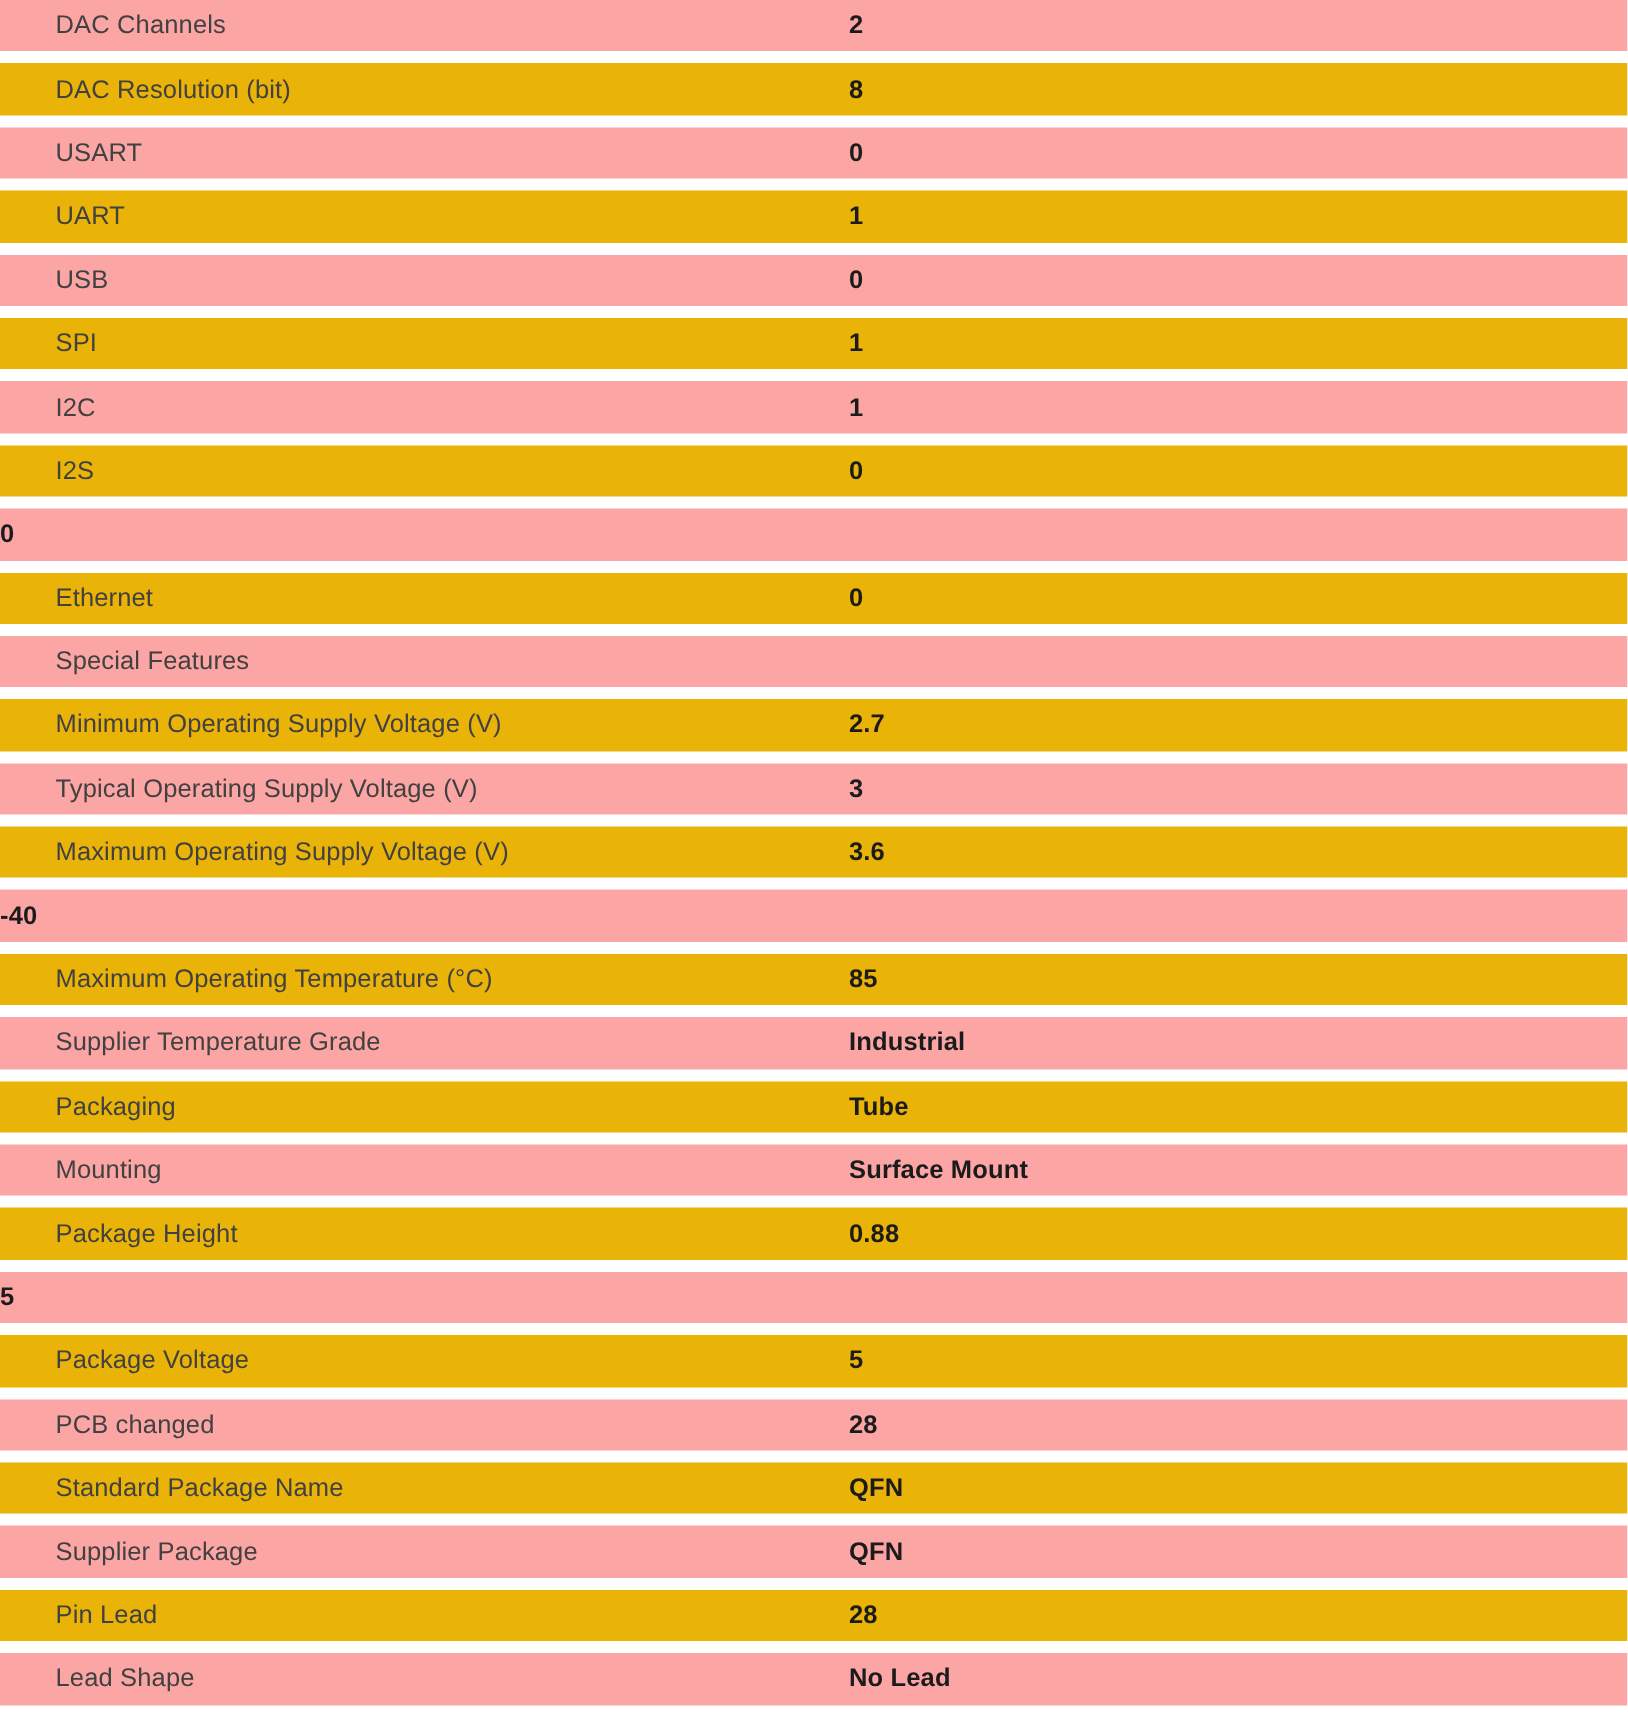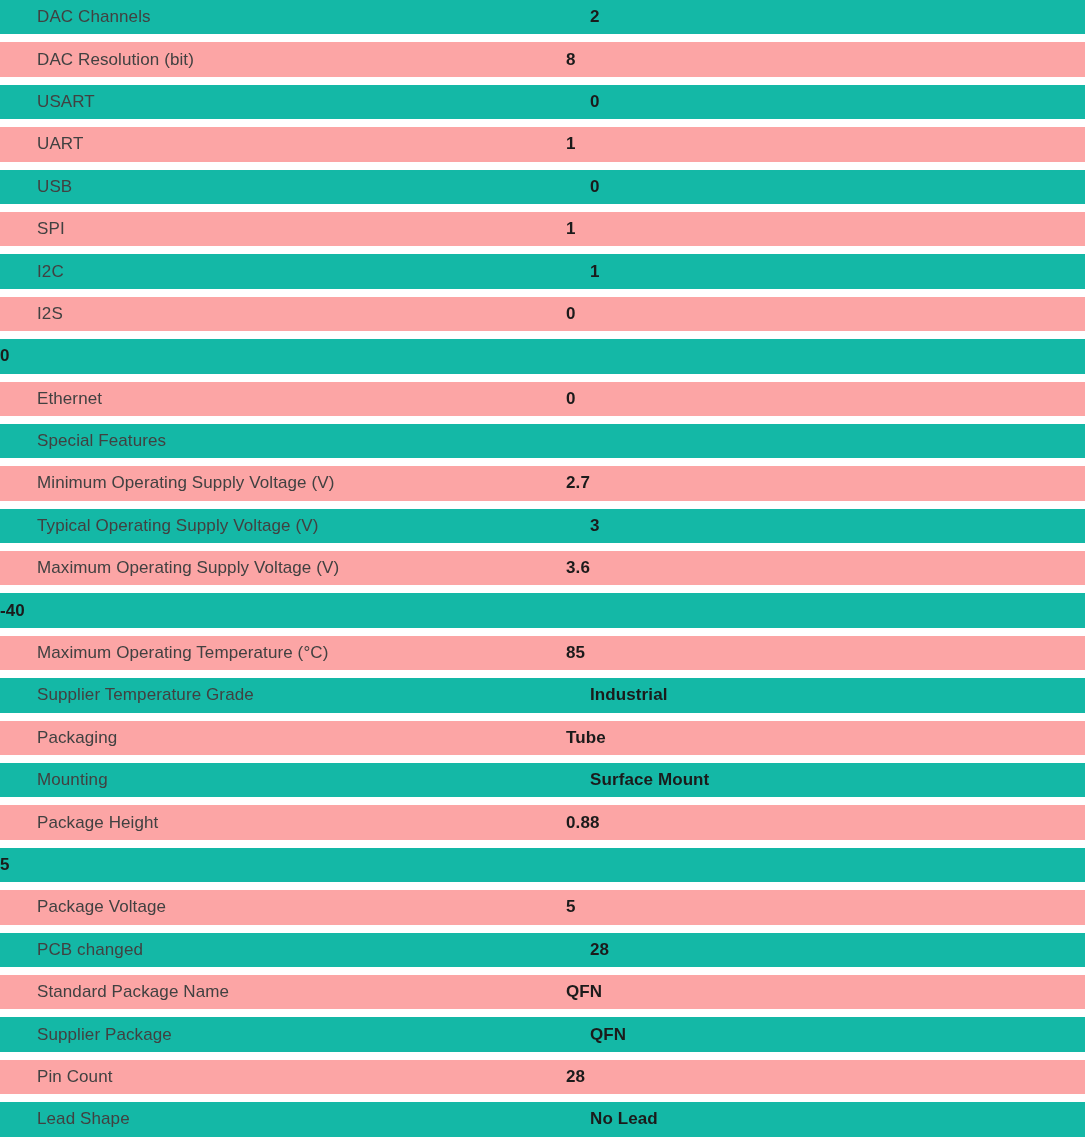--- a/index.html
+++ b/index.html
@@ -14,25 +14,24 @@
     font-family: "Liberation Sans", "DejaVu Sans", sans-serif;
   }
   .spec-table {
     width: 1085px;
   }
   .spec-row {
     display: flex;
     align-items: center;
     height: 34.4px;
     margin-bottom: 8px;
-    background: #fca5a5;
+    background: #eab308;
   }
   .spec-row.alt {
-    background: #14b8a6;
-    gap: 24px;
+    background: #fca5a5;
   }
   .spec-label {
     box-sizing: border-box;
     width: 566px;
     padding-left: 37px;
     font-size: 17px;
     font-weight: 400;
     color: #414141;
     letter-spacing: 0.1px;
     white-space: nowrap;
@@ -167,21 +166,21 @@
     <div class="spec-label">Standard Package Name</div>
     <div class="spec-value">QFN</div>
   </div>
 
   <div class="spec-row alt">
     <div class="spec-label">Supplier Package</div>
     <div class="spec-value">QFN</div>
   </div>
 
   <div class="spec-row">
-    <div class="spec-label">Pin Count</div>
+    <div class="spec-label">Pin Lead</div>
     <div class="spec-value">28</div>
   </div>
 
   <div class="spec-row alt">
     <div class="spec-label">Lead Shape</div>
     <div class="spec-value">No Lead</div>
   </div>
 </div>
 
 </body></html>

